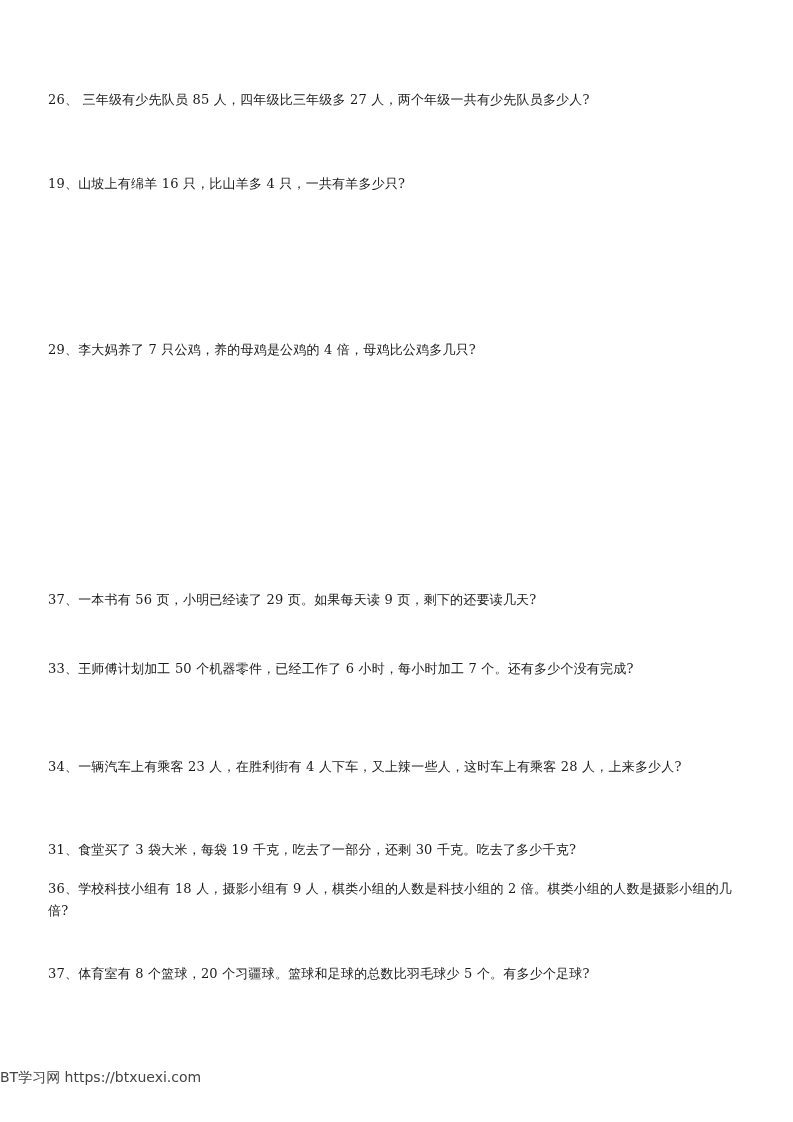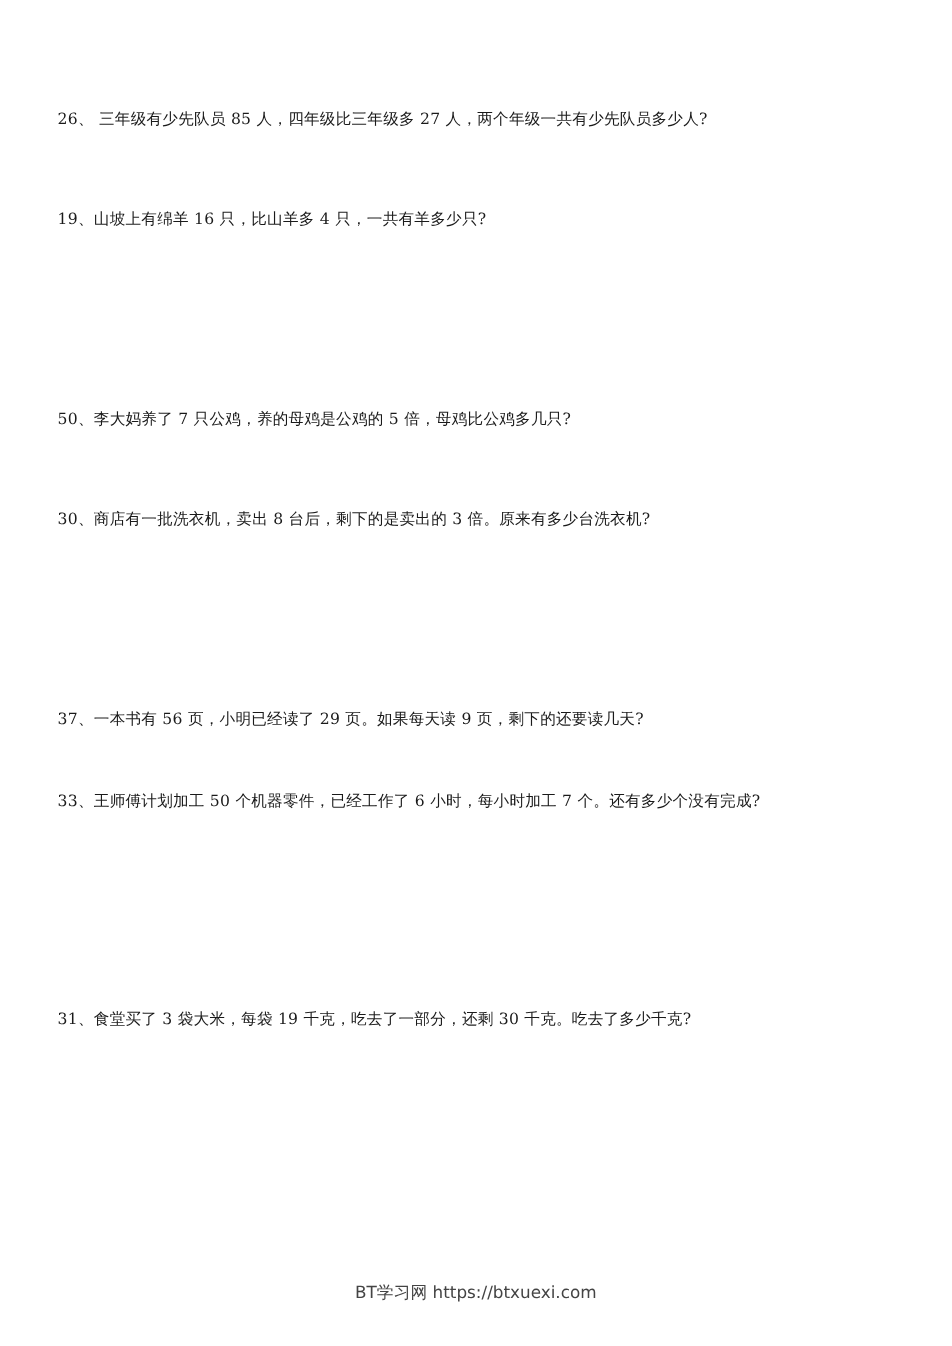--- a/index.html
+++ b/index.html
@@ -38,59 +38,65 @@
       display: inline;
     }
     .q-text {
       display: inline;
     }
     .footer {
       position: absolute;
       left: 0;
       width: 793px;
       top: 1069px;
-      text-align: center;
+      text-align: left;
       font-family: "DejaVu Sans", "Liberation Sans", sans-serif;
       font-size: 14px;
       color: #444444;
     }
   </style>
 </head>
 <body>
 
 <div class="page">
 
   <div class="question" style="top:89px">
     <span class="q-num">26</span><span class="q-sep">、 </span><span class="q-text">三年级有少先队员 85 人，四年级比三年级多 27 人，两个年级一共有少先队员多少人?</span>
   </div>
 
   <div class="question" style="top:173px">
     <span class="q-num">19</span><span class="q-sep">、</span><span class="q-text">山坡上有绵羊 16 只，比山羊多 4 只，一共有羊多少只?</span>
   </div>
 
 
   <div class="question" style="top:339px">
-    <span class="q-num">50</span><span class="q-sep">、</span><span class="q-text">李大妈养了 7 只公鸡，养的母鸡是公鸡的 5 倍，母鸡比公鸡多几只?</span>
+    <span class="q-num">29</span><span class="q-sep">、</span><span class="q-text">李大妈养了 7 只公鸡，养的母鸡是公鸡的 4 倍，母鸡比公鸡多几只?</span>
   </div>
 
-  <div class="question" style="top:423px">
-    <span class="q-num">30</span><span class="q-sep">、</span><span class="q-text">商店有一批洗衣机，卖出 8 台后，剩下的是卖出的 3 倍。原来有多少台洗衣机?</span>
-  </div>
 
 
   <div class="question" style="top:589px">
     <span class="q-num">37</span><span class="q-sep">、</span><span class="q-text">一本书有 56 页，小明已经读了 29 页。如果每天读 9 页，剩下的还要读几天?</span>
   </div>
 
   <div class="question" style="top:658px">
     <span class="q-num">33</span><span class="q-sep">、</span><span class="q-text">王师傅计划加工 50 个机器零件，已经工作了 6 小时，每小时加工 7 个。还有多少个没有完成?</span>
   </div>
 
+  <div class="question" style="top:756px">
+    <span class="q-num">34</span><span class="q-sep">、</span><span class="q-text">一辆汽车上有乘客 23 人，在胜利街有 4 人下车，又上辣一些人，这时车上有乘客 28 人，上来多少人?</span>
+  </div>
 
   <div class="question" style="top:839px">
     <span class="q-num">31</span><span class="q-sep">、</span><span class="q-text">食堂买了 3 袋大米，每袋 19 千克，吃去了一部分，还剩 30 千克。吃去了多少千克?</span>
   </div>
 
+  <div class="question" style="top:878px">
+    <span class="q-num">36</span><span class="q-sep">、</span><span class="q-text">学校科技小组有 18 人，摄影小组有 9 人，棋类小组的人数是科技小组的 2 倍。棋类小组的人数是摄影小组的几倍?</span>
+  </div>
 
+  <div class="question" style="top:963px">
+    <span class="q-num">37</span><span class="q-sep">、</span><span class="q-text">体育室有 8 个篮球，20 个习疆球。篮球和足球的总数比羽毛球少 5 个。有多少个足球?</span>
+  </div>
 
   <div class="footer">BT学习网 https://btxuexi.com</div>
 
 </div>
 
 </body></html>

